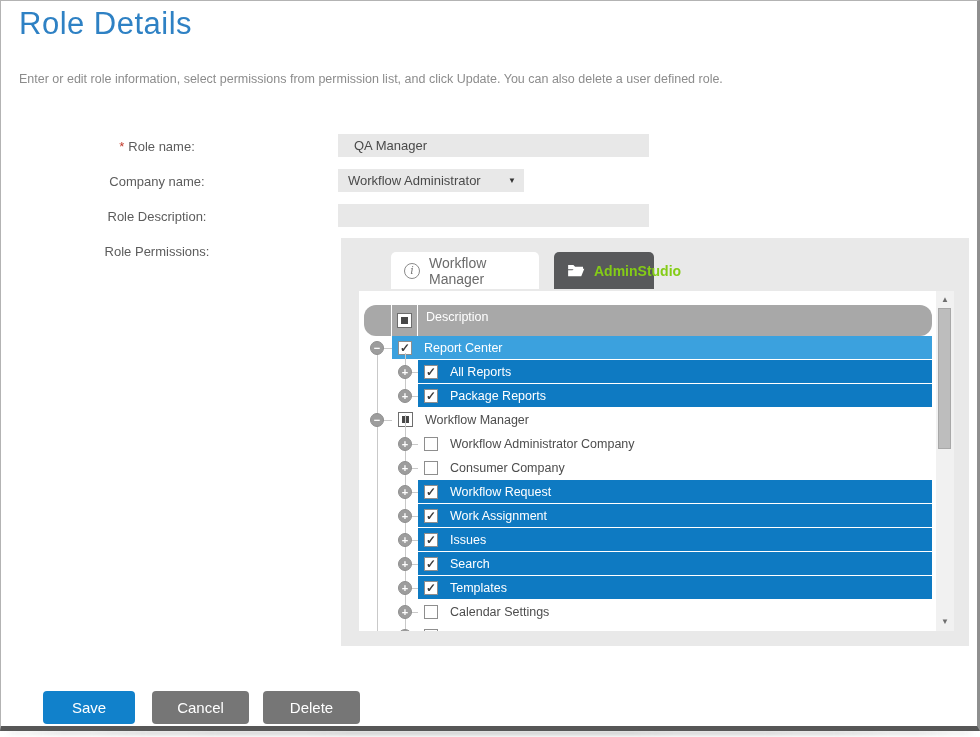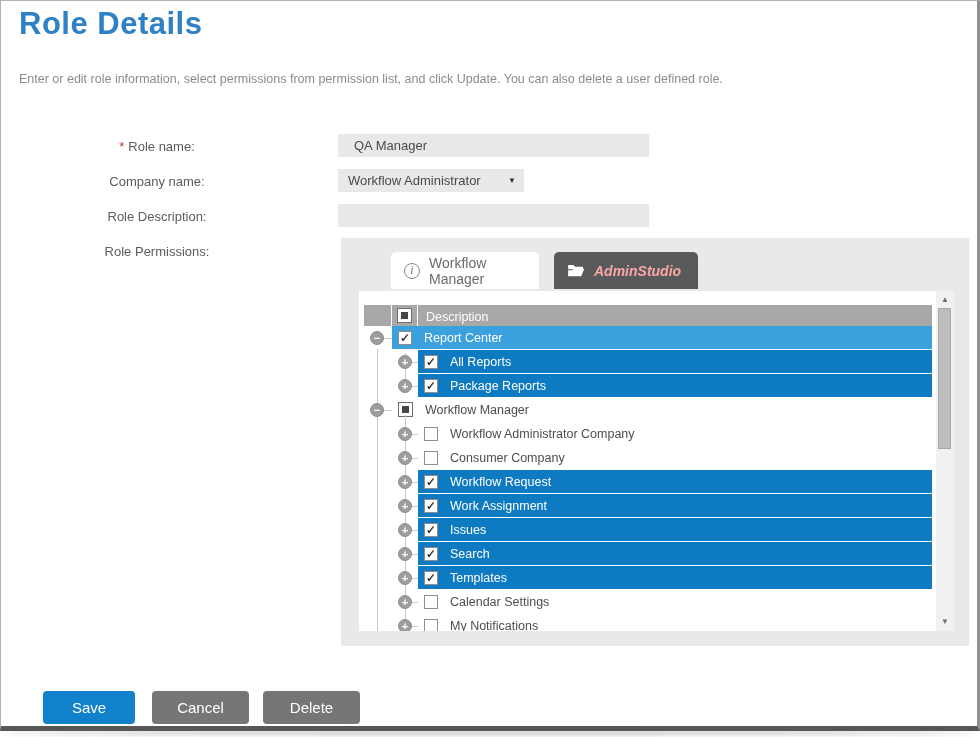--- a/index.html
+++ b/index.html
@@ -5,21 +5,21 @@
   * { margin:0; padding:0; box-sizing:border-box; }
   html,body { width:980px; height:737px; background:#fff; overflow:hidden;
     font-family:"Liberation Sans", sans-serif; }
   .window { position:absolute; left:0; top:0; width:980px; height:731px;
     background:#fff; border:1px solid #b3b3b3; border-right:3px solid #8f8f8f;
     border-bottom:5px solid #575757; }
   .bottom-shadow { position:absolute; left:6px; top:731px; width:968px; height:4px;
     background:rgba(90,90,90,.35); filter:blur(2px); border-radius:50%; }
 
   .page-title { position:absolute; left:18px; top:5px; font-size:31px;
-    font-weight:700; color:#2e81c4; letter-spacing:.5px; }
+    font-weight:400; color:#2e81c4; letter-spacing:.5px; }
   .page-subtitle { position:absolute; left:18px; top:71px; font-size:12.5px;
     color:#8c8c8c; }
 
   .form-label { position:absolute; left:20px; width:272px; text-align:center;
     font-size:13px; color:#5c5c5c; }
   .req { color:#c0392b; margin-right:4px; }
   .text-input { position:absolute; left:337px; width:311px; height:23px;
     background:#e8e8e8; border:none; outline:none; padding:0 16px;
     font-size:13px; color:#4a4a4a; font-family:"Liberation Sans",sans-serif; }
   .fake-select { position:absolute; left:337px; width:186px; height:23px;
@@ -28,32 +28,32 @@
   .fake-select .sel-text { flex:1; }
   .fake-select .caret { font-size:8px; color:#333; }
 
   .perm-panel { position:absolute; left:340px; top:237px; width:628px; height:408px;
     background:#e9e9e9; }
 
   .tab { position:absolute; top:14px; height:37px; border-radius:5px 5px 0 0;
     display:flex; align-items:center; gap:9px; padding:0 13px; font-size:14px;
     cursor:pointer; }
   .tab-active { left:50px; width:148px; background:#fff; color:#6b6b6b; }
-  .tab-inactive { left:213px; width:144px; background:#58595b; color:#fca5a5;
-    font-weight:bold;font-style:italic; }
+  .tab-inactive { left:213px; width:100px; background:#58595b; color:#84cc16;
+    font-weight:bold; }
   .info-icon { width:16px; height:16px; border:1px solid #8a8a8a; border-radius:50%;
     color:#7a7a7a; font-size:11px; line-height:14px; text-align:center;
     font-style:italic; font-family:"DejaVu Serif",serif; flex:none; }
   .folder-icon { width:18px; height:14px; flex:none; display:block; }
 
   .list-box { position:absolute; left:18px; top:53px; width:595px; height:340px;
     background:#fff; overflow:hidden; }
   .grid { position:absolute; left:5px; top:14px; width:568px; }
 
-  .grid-header { display:flex; height:21px; background:#a8a8a8; }
+  .grid-header { display:flex; height:31px; background:#a8a8a8;border-radius:12px; }
   .gh-gutter { width:28px; border-right:1px solid #fff; }
   .gh-check { width:26px; border-right:1px solid #fff; display:flex;
     align-items:center; justify-content:center; }
   .gh-desc { flex:1; color:#fff; font-size:12.5px; line-height:24px;
     padding-left:8px; }
 
   .tree-row { display:flex; height:24px; position:relative; }
   .gutter { flex:none; position:relative; }
   .gutter.lvl0 { width:28px; }
   .gutter.lvl1 { width:54px; }

